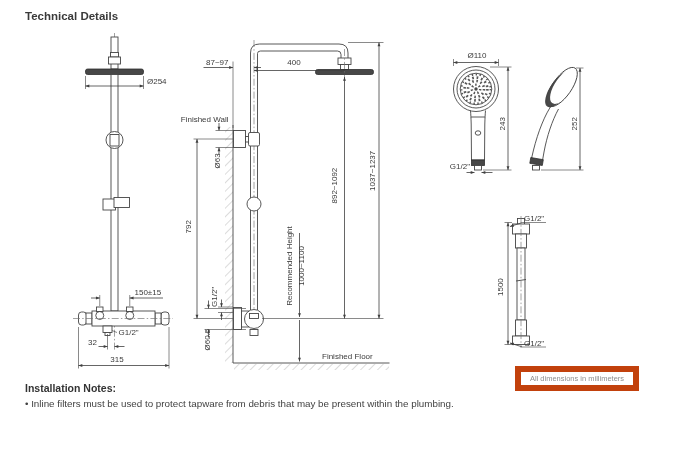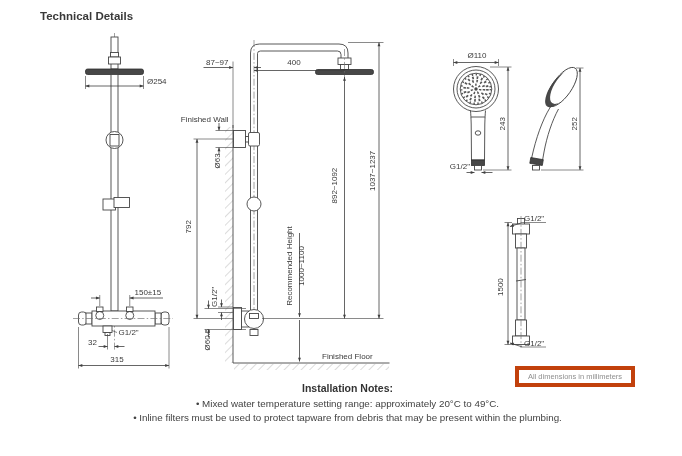--- a/index.html
+++ b/index.html
@@ -1,22 +1,22 @@
 <!DOCTYPE html>
 <html><head>
 <meta charset="utf-8">
 <style>
   html,body{margin:0;padding:0;background:#fff;}
   #page{position:relative;width:682px;height:456px;background:#fff;overflow:hidden;
         font-family:"Liberation Sans",sans-serif;}
-  #page-title{position:absolute;left:25px;top:10px;font-size:11.5px;font-weight:bold;color:#3a3a3a;margin-left:15px;}
+  #page-title{position:absolute;left:25px;top:10px;font-size:11.5px;font-weight:bold;color:#3a3a3a;}
   #drawing{position:absolute;left:0;top:0;}
-  #units-box{position:absolute;left:515px;top:366px;width:112px;height:13px;border:4px solid #c2410c;
+  #units-box{position:absolute;left:515px;top:366px;width:112px;height:13px;border:6px solid #c2410c;
              font-size:7.5px;color:#8f8f8f;text-align:center;line-height:13px;background:#fff;}
-  #notes{position:absolute;left:25px;top:382px;width:645px;color:#424242;text-align:center;}
+  #notes{position:absolute;left:25px;top:382px;width:645px;color:#424242;}
   #notes .n-title{font-size:10.5px;font-weight:bold;color:#333;margin-bottom:3px;}
   #notes .n-item{font-size:9.8px;line-height:14.4px;}
   svg text{font-family:"Liberation Sans",sans-serif;font-size:8px;fill:#3a3a3a;}
   .ln{stroke:#454545;stroke-width:.9;fill:none;}
   .fw{fill:#fff;stroke:#454545;stroke-width:.9;}
   .dk{fill:#474747;stroke:#2e2e2e;stroke-width:.8;}
   .cl{stroke:#707070;stroke-width:.65;stroke-dasharray:7 2.2 1.5 2.2;fill:none;}
   .dm{stroke:#3f3f3f;stroke-width:.8;fill:none;}
   .ds{stroke:#4a4a4a;stroke-width:.65;fill:none;}
   .dot{stroke:#575757;fill:none;}
@@ -215,17 +215,16 @@
       <text x="524" y="221">G1/2"</text>
       <text x="502.5" y="296" transform="rotate(-90 502.5 296)">1500</text>
       <text x="524" y="345.5">G1/2"</text>
     </g>
   </svg>
 
   <div id="units-box">All dimensions in millimeters</div>
 
   <div id="notes">
     <div class="n-title">Installation Notes:</div>
-    <div class="n-item">• Mixed water temperature setting range: approximately 20°C to 49°C.</div>
     <div class="n-item">• Inline filters must be used to protect tapware from debris that may be present within the plumbing.</div>
   </div>
 
 </div>
 
 </body></html>

